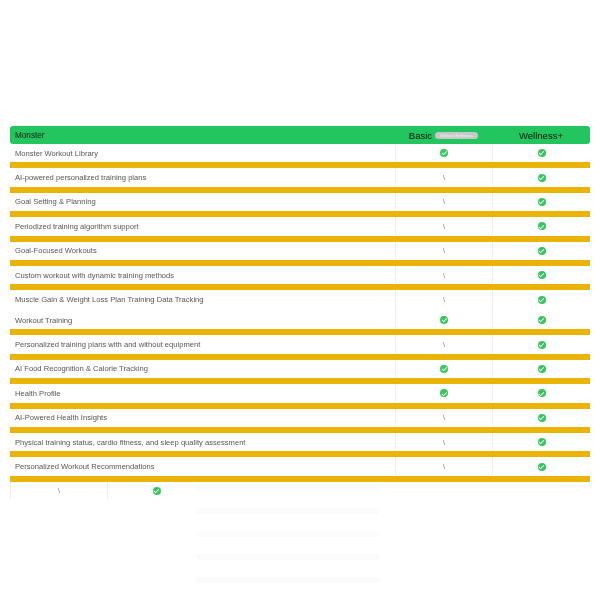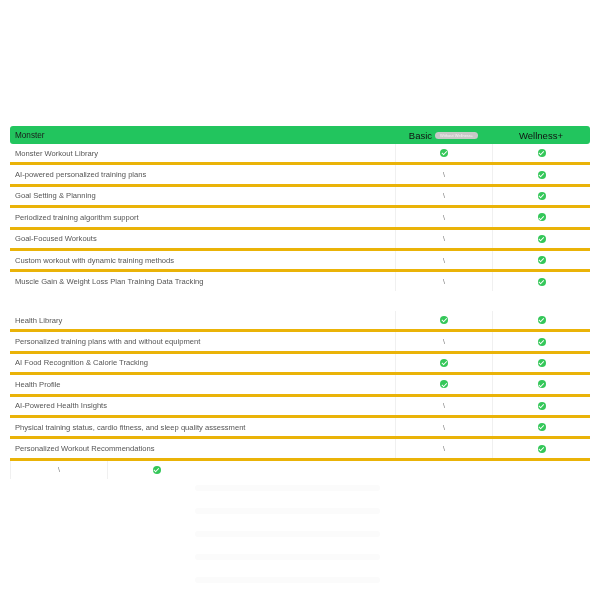--- a/index.html
+++ b/index.html
@@ -19,21 +19,21 @@
     .c-feat { flex: 0 0 385px; box-sizing: border-box; }
     .c-basic { flex: 0 0 97px; text-align: left; box-sizing: border-box; display:flex; justify-content:center; align-items:center; }
     .c-well { flex: 0 0 98px; text-align: right; box-sizing: border-box; display:flex; justify-content:center; align-items:center; }
     .head-row .c-basic, .head-row .c-well { font-size: 9.5px; color: #111; }
     .badge {
       display: inline-block; margin-left: 3px; padding: 0 5px; height: 7px; line-height: 7px;
       border-radius: 4px; background: #c8c8c8; color: #f4f4f4; font-size: 4px; vertical-align: middle;
     }
     .row {
       display: flex; align-items: center; height: 18.4px;
-      border-bottom: 3px solid #eab308; font-size: 7.6px; color: #555;
+      border-bottom: 6px solid #eab308; font-size: 7.6px; color: #555;
     }
     .row:last-child { border-bottom: none; }
     .row .c-feat { padding-left: 5px; }
     .row .c-basic { border-left: 1px solid #f0f0f0; height: 100%; }
     .row .c-well { border-left: 1px solid #f0f0f0; height: 100%; }
     .check {
       width: 8px; height: 8px; border-radius: 50%; background: #34c759;
       position: relative; display: inline-block;
     }
     .check::after {
@@ -122,21 +122,21 @@
         <div class="c-well">
           <span class="check"></span>
         </div>
       </div>
     </div>
 </div>
 
 <div class="section" style="top:311px;">
   <div id="rows-1">
       <div class="row">
-        <div class="c-feat">Health Library</div>
+        <div class="c-feat">Workout Training</div>
         <div class="c-basic">
           <span class="check"></span>
         </div>
         <div class="c-well">
           <span class="check"></span>
         </div>
       </div>
       <div class="row">
         <div class="c-feat">Personalized training plans with and without equipment</div>
         <div class="c-basic">

